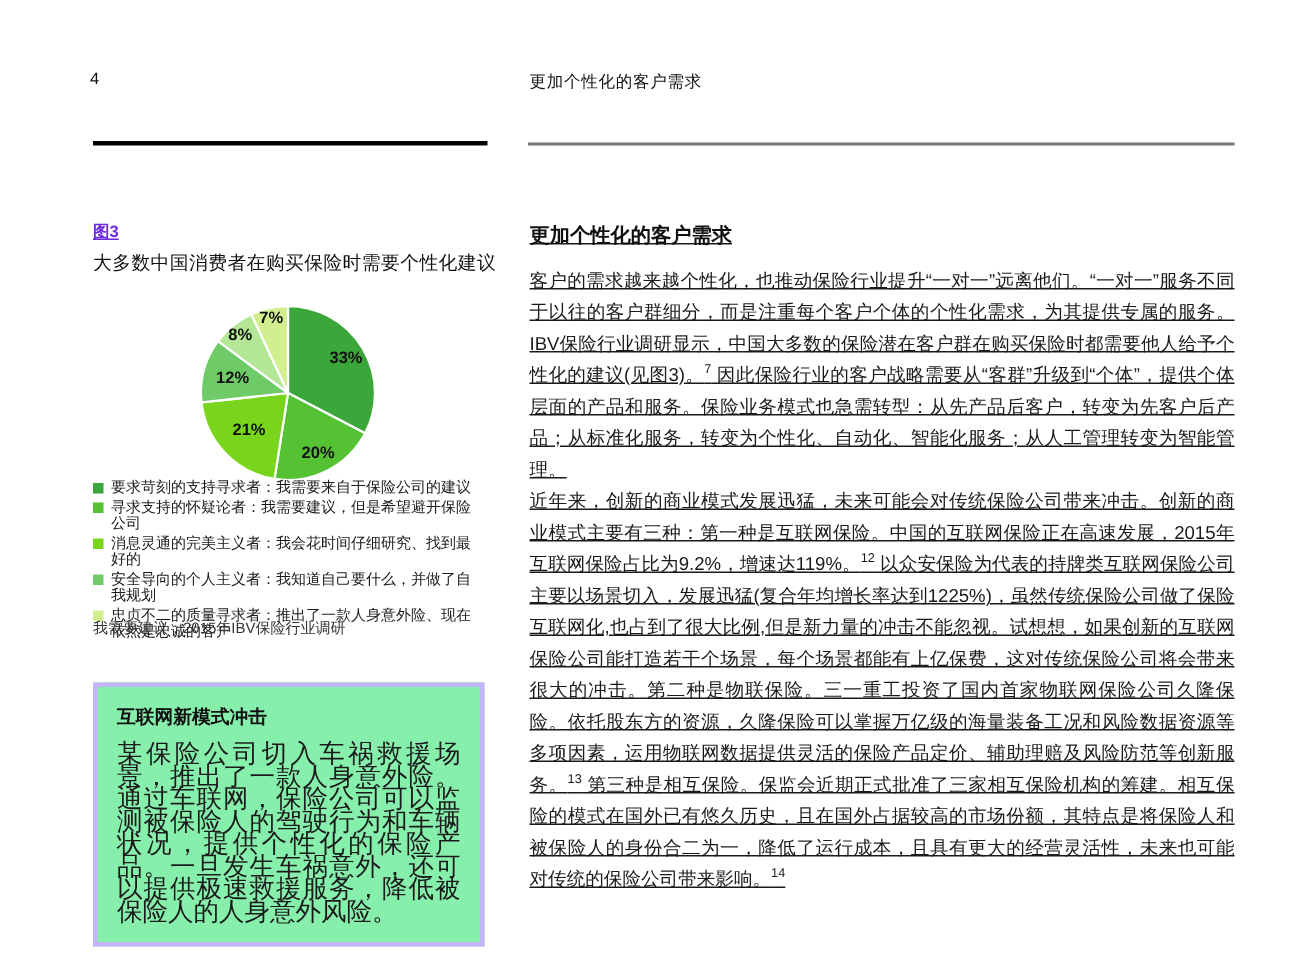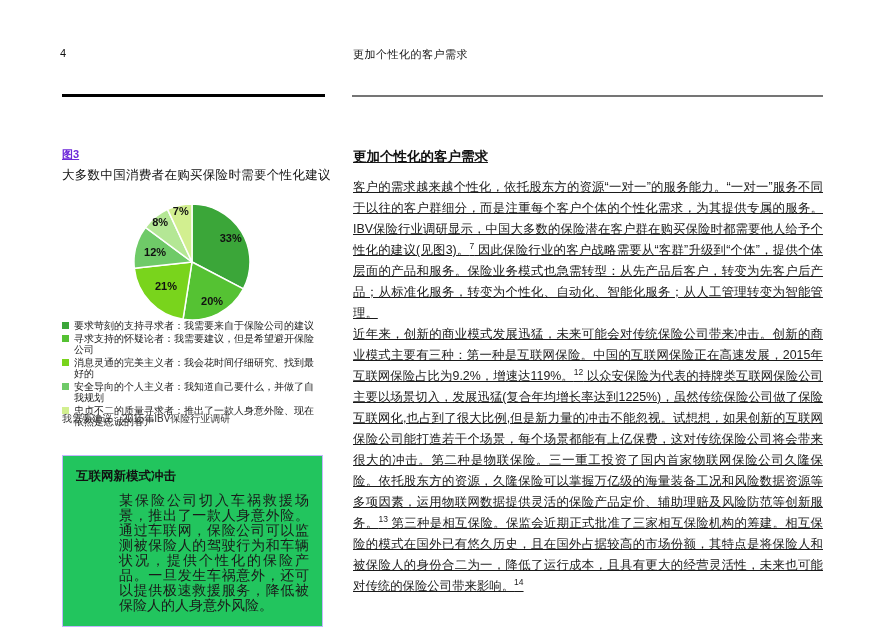--- a/index.html
+++ b/index.html
@@ -20,24 +20,24 @@
 
   .legend{position:absolute;left:62px;top:320px;width:260px;}
   .leg-item{display:flex;align-items:flex-start;margin-bottom:1px;}
   .swatch{flex:0 0 auto;width:7px;height:7px;margin:2px 5px 0 0;}
   .leg-text{font-size:10px;line-height:11.5px;color:#1a1a1a;}
 
   .source{position:absolute;left:62px;top:412px;font-size:10px;color:#333;}
 
   .callout{
     position:absolute;left:62px;top:455px;width:261px;box-sizing:border-box;
-    border:1px solid #c4b5fd;background:#22c55e;padding:12px 13px 13px 13px;
+    border:3px solid #c4b5fd;background:#86efac;padding:12px 13px 13px 13px;
   }
   .callout-title{font-size:12.5px;font-weight:bold;color:#111;margin-bottom:8px;}
-  .callout-body{font-size:14px;line-height:15px;color:#1a1a1a;text-align:justify;margin-left:43px;}
+  .callout-body{font-size:17px;line-height:15px;color:#1a1a1a;text-align:justify;}
 
   .right-col{position:absolute;left:353px;top:148px;width:470px;text-decoration:underline;}
   .right-col .sec-head{font-size:13.5px;font-weight:bold;color:#111;margin:0 0 11px 0;}
   .right-col .sec-head.second{margin-top:16px;}
   .right-col p{margin:0;font-size:12.4px;line-height:21px;text-align:justify;color:#1a1a1a;}
   .right-col sup{font-size:8.5px;line-height:0;}
 </style>
 </head>
 <body>
 
@@ -92,18 +92,18 @@
 
   <div class="source">我需要建议：2015年IBV保险行业调研</div>
 
   <div class="callout">
     <div class="callout-title">互联网新模式冲击</div>
     <div class="callout-body">某保险公司切入车祸救援场景，推出了一款人身意外险。通过车联网，保险公司可以监测被保险人的驾驶行为和车辆状况，提供个性化的保险产品。一旦发生车祸意外，还可以提供极速救援服务，降低被保险人的人身意外风险。</div>
   </div>
 
   <div class="right-col">
     <h2 class="sec-head">更加个性化的客户需求</h2>
-    <p><span>客户的需求越来越个性化，依托股东方的资源“一对一”的服务能力。“一对一”服务不同于以往的客户群细分，而是注重每个客户个体的个性化需求，为其提供专属的服务。IBV保险行业调研显示，中国大多数的保险潜在客户群在购买保险时都需要他人给予个性化的建议(见图3)。</span><sup>7</sup><span> 因此保险行业的客户战略需要从“客群”升级到“个体”，提供个体层面的产品和服务。保险业务模式也急需转型：从先产品后客户，转变为先客户后产品；从标准化服务，转变为个性化、自动化、智能化服务；从人工管理转变为智能管理。</span></p>
+    <p><span>客户的需求越来越个性化，也推动保险行业提升“一对一”远离他们。“一对一”服务不同于以往的客户群细分，而是注重每个客户个体的个性化需求，为其提供专属的服务。IBV保险行业调研显示，中国大多数的保险潜在客户群在购买保险时都需要他人给予个性化的建议(见图3)。</span><sup>7</sup><span> 因此保险行业的客户战略需要从“客群”升级到“个体”，提供个体层面的产品和服务。保险业务模式也急需转型：从先产品后客户，转变为先客户后产品；从标准化服务，转变为个性化、自动化、智能化服务；从人工管理转变为智能管理。</span></p>
 
     <p><span>近年来，创新的商业模式发展迅猛，未来可能会对传统保险公司带来冲击。创新的商业模式主要有三种：第一种是互联网保险。中国的互联网保险正在高速发展，2015年互联网保险占比为9.2%，增速达119%。</span><sup>12</sup><span> 以众安保险为代表的持牌类互联网保险公司主要以场景切入，发展迅猛(复合年均增长率达到1225%)，虽然传统保险公司做了保险互联网化,也占到了很大比例,但是新力量的冲击不能忽视。试想想，如果创新的互联网保险公司能打造若干个场景，每个场景都能有上亿保费，这对传统保险公司将会带来很大的冲击。第二种是物联保险。三一重工投资了国内首家物联网保险公司久隆保险。依托股东方的资源，久隆保险可以掌握万亿级的海量装备工况和风险数据资源等多项因素，运用物联网数据提供灵活的保险产品定价、辅助理赔及风险防范等创新服务。</span><sup>13</sup><span> 第三种是相互保险。保监会近期正式批准了三家相互保险机构的筹建。相互保险的模式在国外已有悠久历史，且在国外占据较高的市场份额，其特点是将保险人和被保险人的身份合二为一，降低了运行成本，且具有更大的经营灵活性，未来也可能对传统的保险公司带来影响。</span><sup>14</sup></p>
   </div>
 
 </div>
 
 </body></html>

